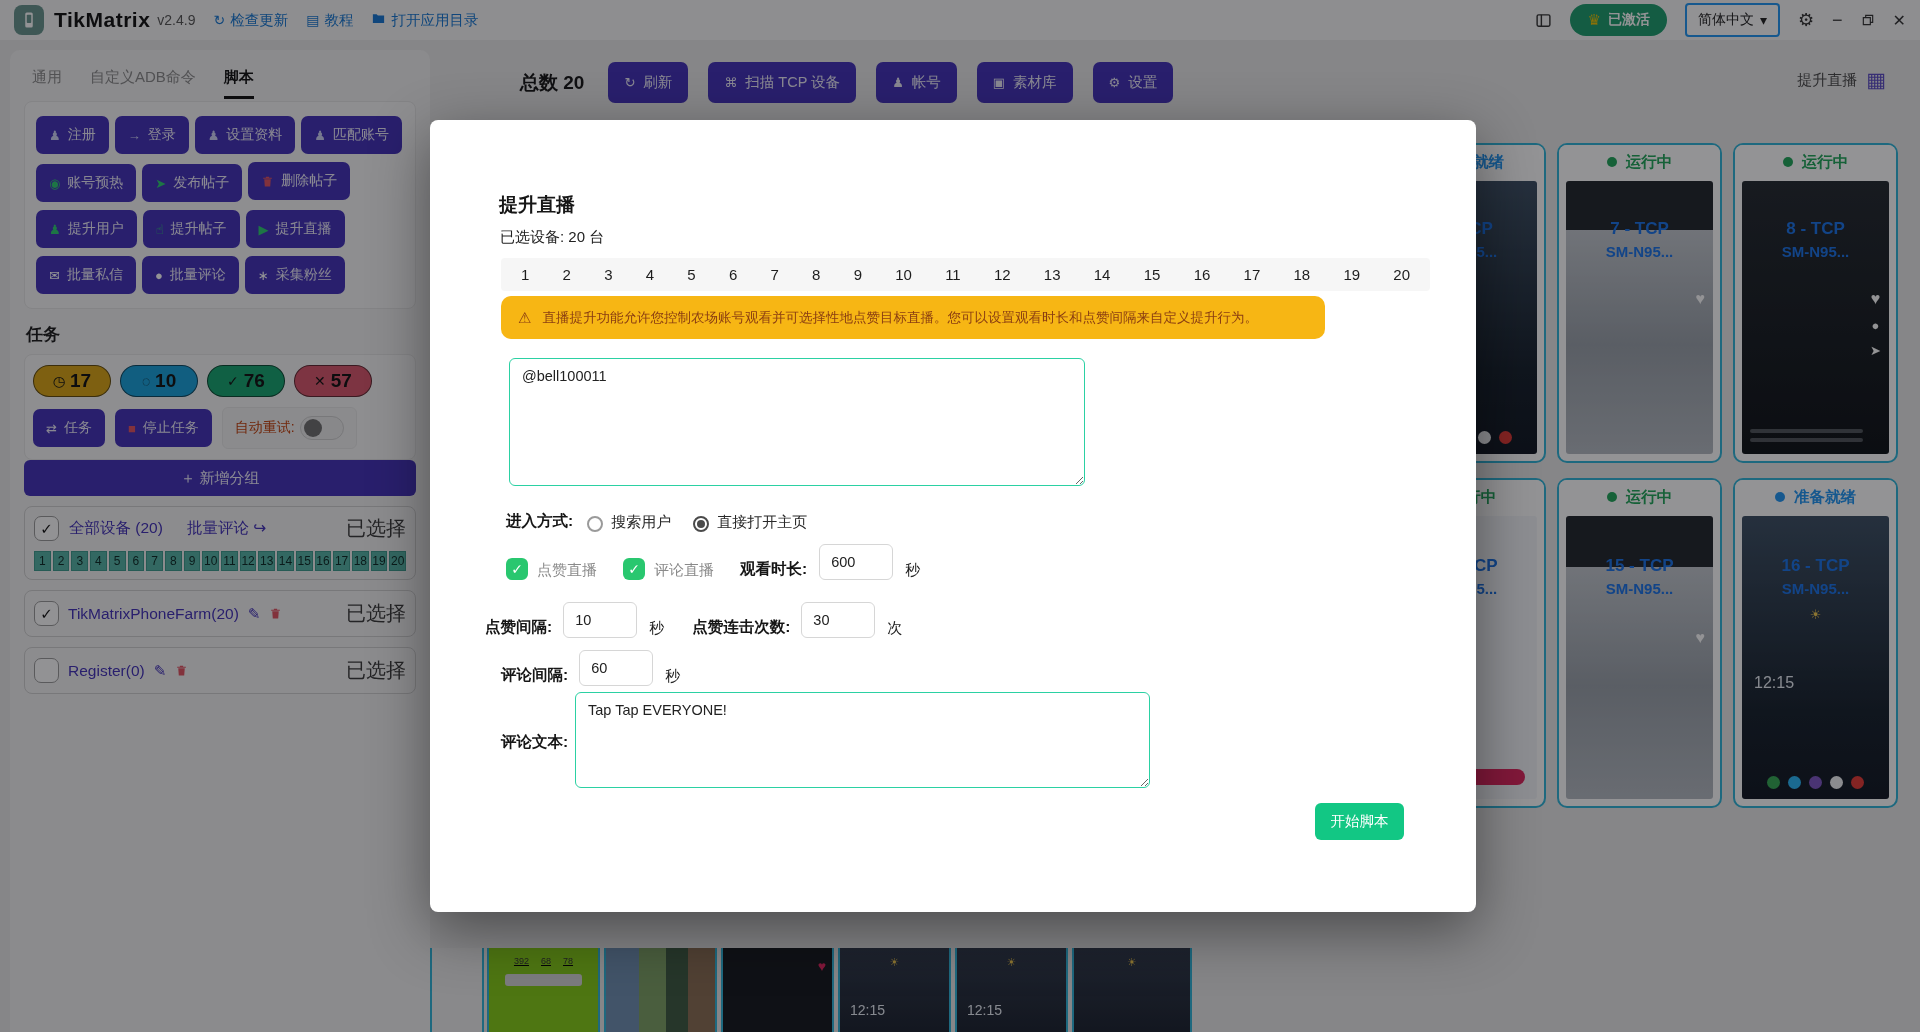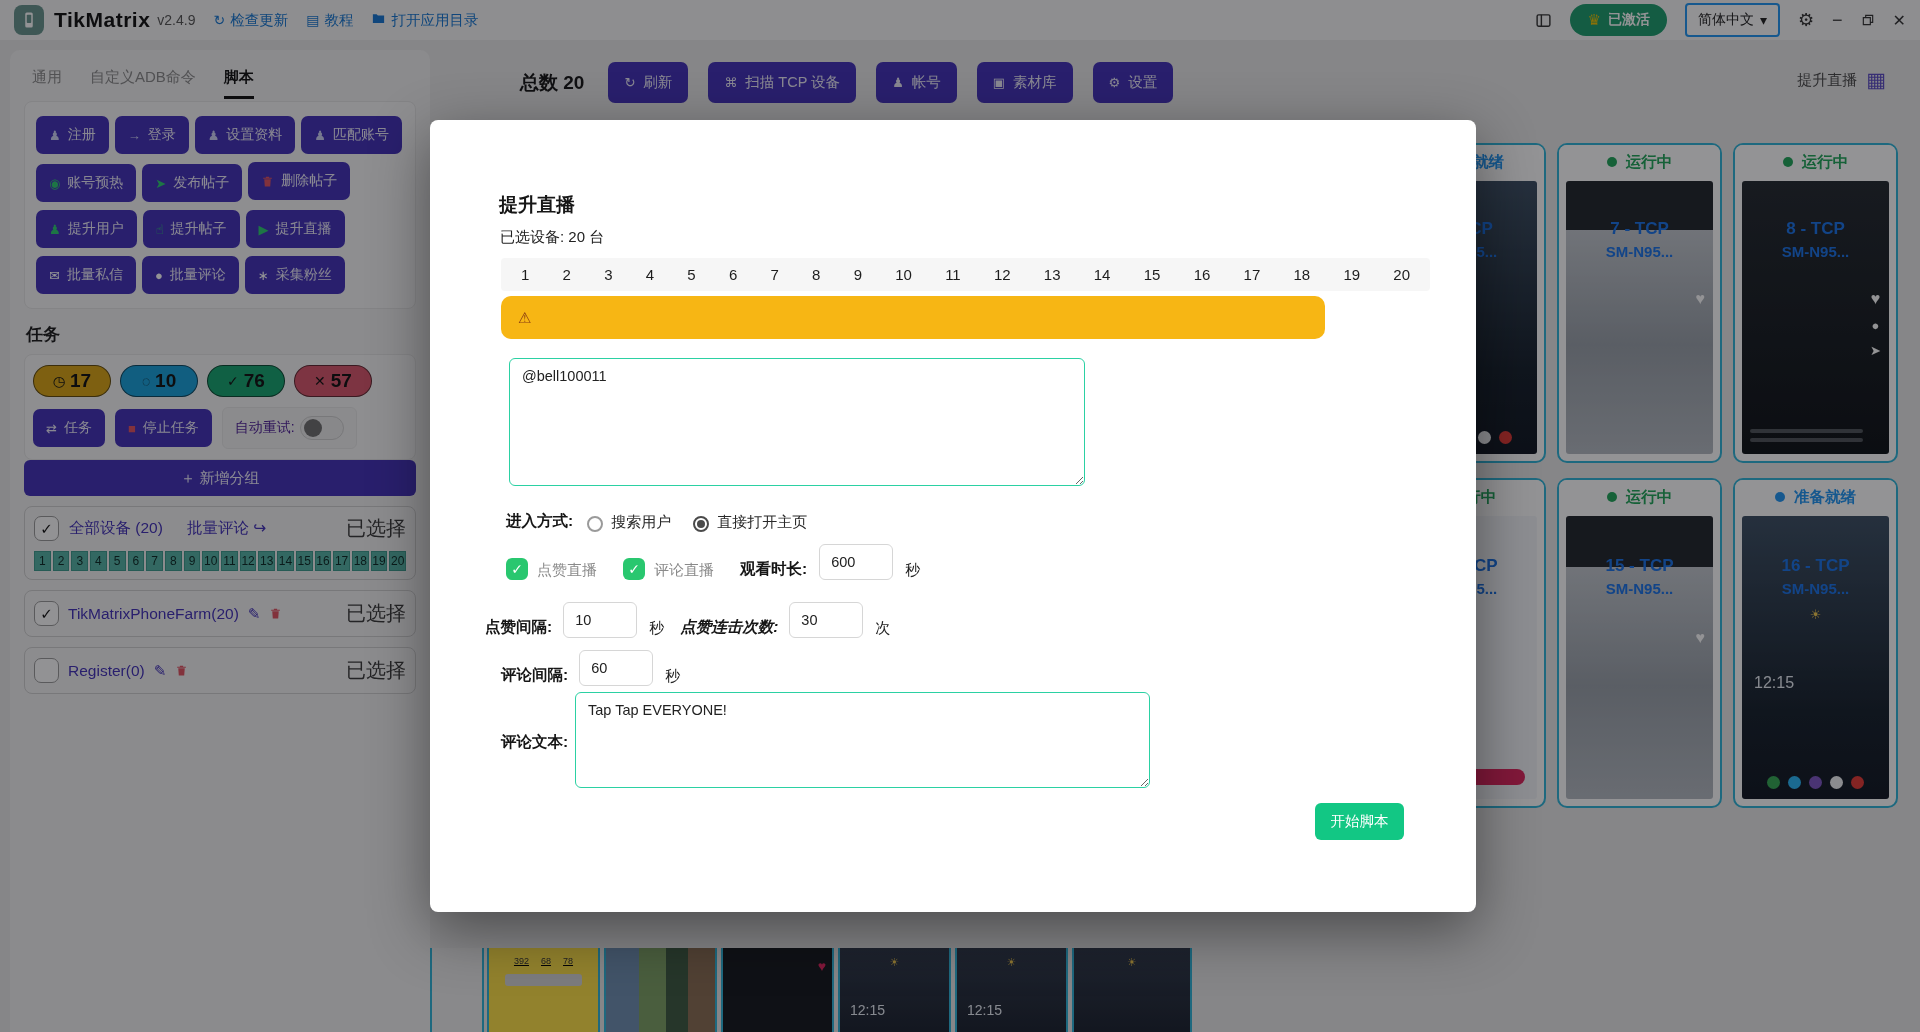--- a/index.html
+++ b/index.html
@@ -26,21 +26,21 @@
   .tab.active { color:#111; font-weight:bold; border-bottom:3px solid #111; }
   .script-card { background:#f7f7f7; border:1px solid #e4e4e4; border-radius:8px; padding:10px 8px; margin-top:2px; }
   .sbtn { display:inline-flex; align-items:center; gap:7px; background:#4231b8; color:#eceaf8; border:none; border-radius:7px; padding:10px 13px; font-size:14px; margin:4px 3px; cursor:pointer; font-family:inherit; }
   .sbtn .ic { font-size:13px; line-height:1; display:flex; }
   .sec-h { font-size:17px; font-weight:bold; color:#1b1b1b; margin:14px 2px 8px 2px; }
   .task-card { background:#f7f7f7; border:1px solid #e4e4e4; border-radius:8px; padding:10px 8px; }
   .badges { display:flex; gap:9px; }
   .badge { display:inline-flex; align-items:center; justify-content:center; gap:5px; min-width:78px; height:32px; border-radius:17px; border:1px solid rgba(0,0,0,.55); font-size:19px; font-weight:bold; color:#111; }
   .badge .bic { font-size:14px; }
   .task-row { display:flex; align-items:center; margin-top:10px; gap:10px; }
-  .auto-retry { display:flex; align-items:center; gap:5px; color:#4c1d95; font-size:14px; background:#f1f1f1; border:1px solid #e7e7e7; border-radius:6px; padding:8px 12px; }
+  .auto-retry { display:flex; align-items:center; gap:5px; color:#c2410c; font-size:14px; background:#f1f1f1; border:1px solid #e7e7e7; border-radius:6px; padding:8px 12px; }
   .toggle { width:44px; height:24px; border-radius:12px; background:#ececec; border:1px solid #cfcfcf; position:relative; cursor:pointer; }
   .toggle .knob { position:absolute; left:3px; top:2px; width:18px; height:18px; border-radius:50%; background:#6f6f6f; }
   .addgrp { width:100%; background:#4231b8; color:#f0eefb; border:none; border-radius:6px; height:36px; font-size:15px; cursor:pointer; font-family:inherit; }
   .grp-card { border:1px solid #cfcfcf; border-radius:8px; padding:8px 9px; margin-top:10px; background:#f3f3f3; }
   .grp-head { display:flex; align-items:center; gap:10px; }
   .cbx { width:25px; height:25px; border-radius:7px; background:#fdfdfd; border:1px solid #9a9a9a; display:flex; align-items:center; justify-content:center; font-size:15px; font-weight:bold; color:#111; cursor:pointer; flex:none; }
   .plink { color:#4231b8; font-size:15.5px; cursor:pointer; }
   .sel-txt { margin-left:auto; color:#3a3a3a; font-size:20px; white-space:nowrap; }
   .chips { display:flex; gap:2px; margin-top:9px; }
   .chip { width:20px; height:20px; background:#55b3a4; border:1px solid #3e9c8d; color:#0d2a26; font-size:12px; display:flex; align-items:center; justify-content:center; cursor:pointer; }
@@ -78,21 +78,21 @@
   .vcol { position:absolute; right:8px; top:40%; display:flex; flex-direction:column; gap:10px; align-items:center; color:#fff; font-size:13px; z-index:2; }
   .vheart { color:#fff; font-size:16px; }
   .vbars { position:absolute; left:8px; right:26px; bottom:12px; z-index:2; }
   .vbars b { display:block; height:4px; background:#cfd4da55; border-radius:2px; margin-top:5px; }
   .twcircle { position:absolute; left:10px; top:38%; width:34px; height:34px; border-radius:50%; background:#1d9bf0; z-index:2; }
   .twbtn { position:absolute; left:12px; right:12px; bottom:14px; height:16px; border-radius:8px; background:#e0245e; z-index:2; }
 
   
   .frag { position:absolute; top:948px; height:84px; border-left:2px solid #2fb5d8; border-right:2px solid #2fb5d8; overflow:hidden; z-index:4; }
   .f-light { background:#ededed; }
-  .f-profile { background:#fde047;text-decoration:underline; }
+  .f-profile { background:#84cc16;text-decoration:underline; }
   .f-profile .stats { display:flex; justify-content:center; gap:12px; color:#333; font-size:9px; margin-top:8px; }
   .f-profile .pbtn { margin:8px auto 0 auto; width:70%; height:12px; border-radius:3px; background:#d6d6d6; }
   .f-collage { background:linear-gradient(90deg,#6f8fb0 0 30%, #7da064 30% 55%, #3d5a40 55% 75%, #8a6e52 75%); }
   .f-video { background:#14181d; }
   .f-video .fh { position:absolute; right:6px; top:10px; color:#e0245e; font-size:14px; }
   .f-lock { background:linear-gradient(180deg,#30394a,#1b222e); }
   .f-lock .w { position:absolute; left:0; right:0; top:8px; text-align:center; color:#f3c94e; font-size:11px; }
   .f-lock .c { position:absolute; left:10px; bottom:14px; color:#e8edf4; font-size:14px; }
 
   
@@ -508,20 +508,21 @@
       <span>14</span>
       <span>15</span>
       <span>16</span>
       <span>17</span>
       <span>18</span>
       <span>19</span>
       <span>20</span>
     </div>
   <div class="m-warn">
     <span class="wic">⚠</span>
+    <span class="wtx">直播提升功能允许您控制农场账号观看并可选择性地点赞目标直播。您可以设置观看时长和点赞间隔来自定义提升行为。</span>
   </div>
   <textarea class="m-ta1" style="">@bell100011</textarea>
 
   <div class="m-row" style="left:76px; top:388px; height:24px;">
     <span class="blbl">进入方式:</span>
     <span class="radio" style="margin-left:14px;"></span>
     <span class="rlbl">搜索用户</span>
     <span class="radio sel">
         <i></i>
       </span>
@@ -535,21 +536,21 @@
     <span class="gclbl">评论直播</span>
     <span class="blbl">观看时长:</span>
     <input class="num-in" style="margin-left: 12px;" value="600">
     <span class="unit">秒</span>
   </div>
 
   <div class="m-row" style="left:55px; top:482px; height:36px;">
     <span class="blbl">点赞间隔:</span>
     <input class="num-in" style="margin-left: 11px;" value="10">
     <span class="unit">秒</span>
-    <span class="blbl" style="margin-left:16px;font-style:italic;">点赞连击次数:</span>
+    <span class="blbl" style="margin-left:28px;">点赞连击次数:</span>
     <input class="num-in" style="margin-left: 11px;" value="30">
     <span class="unit">次</span>
   </div>
 
   <div class="m-row" style="left:71px; top:530px; height:36px;">
     <span class="blbl">评论间隔:</span>
     <input class="num-in" style="margin-left: 11px;" value="60">
     <span class="unit">秒</span>
   </div>
 

